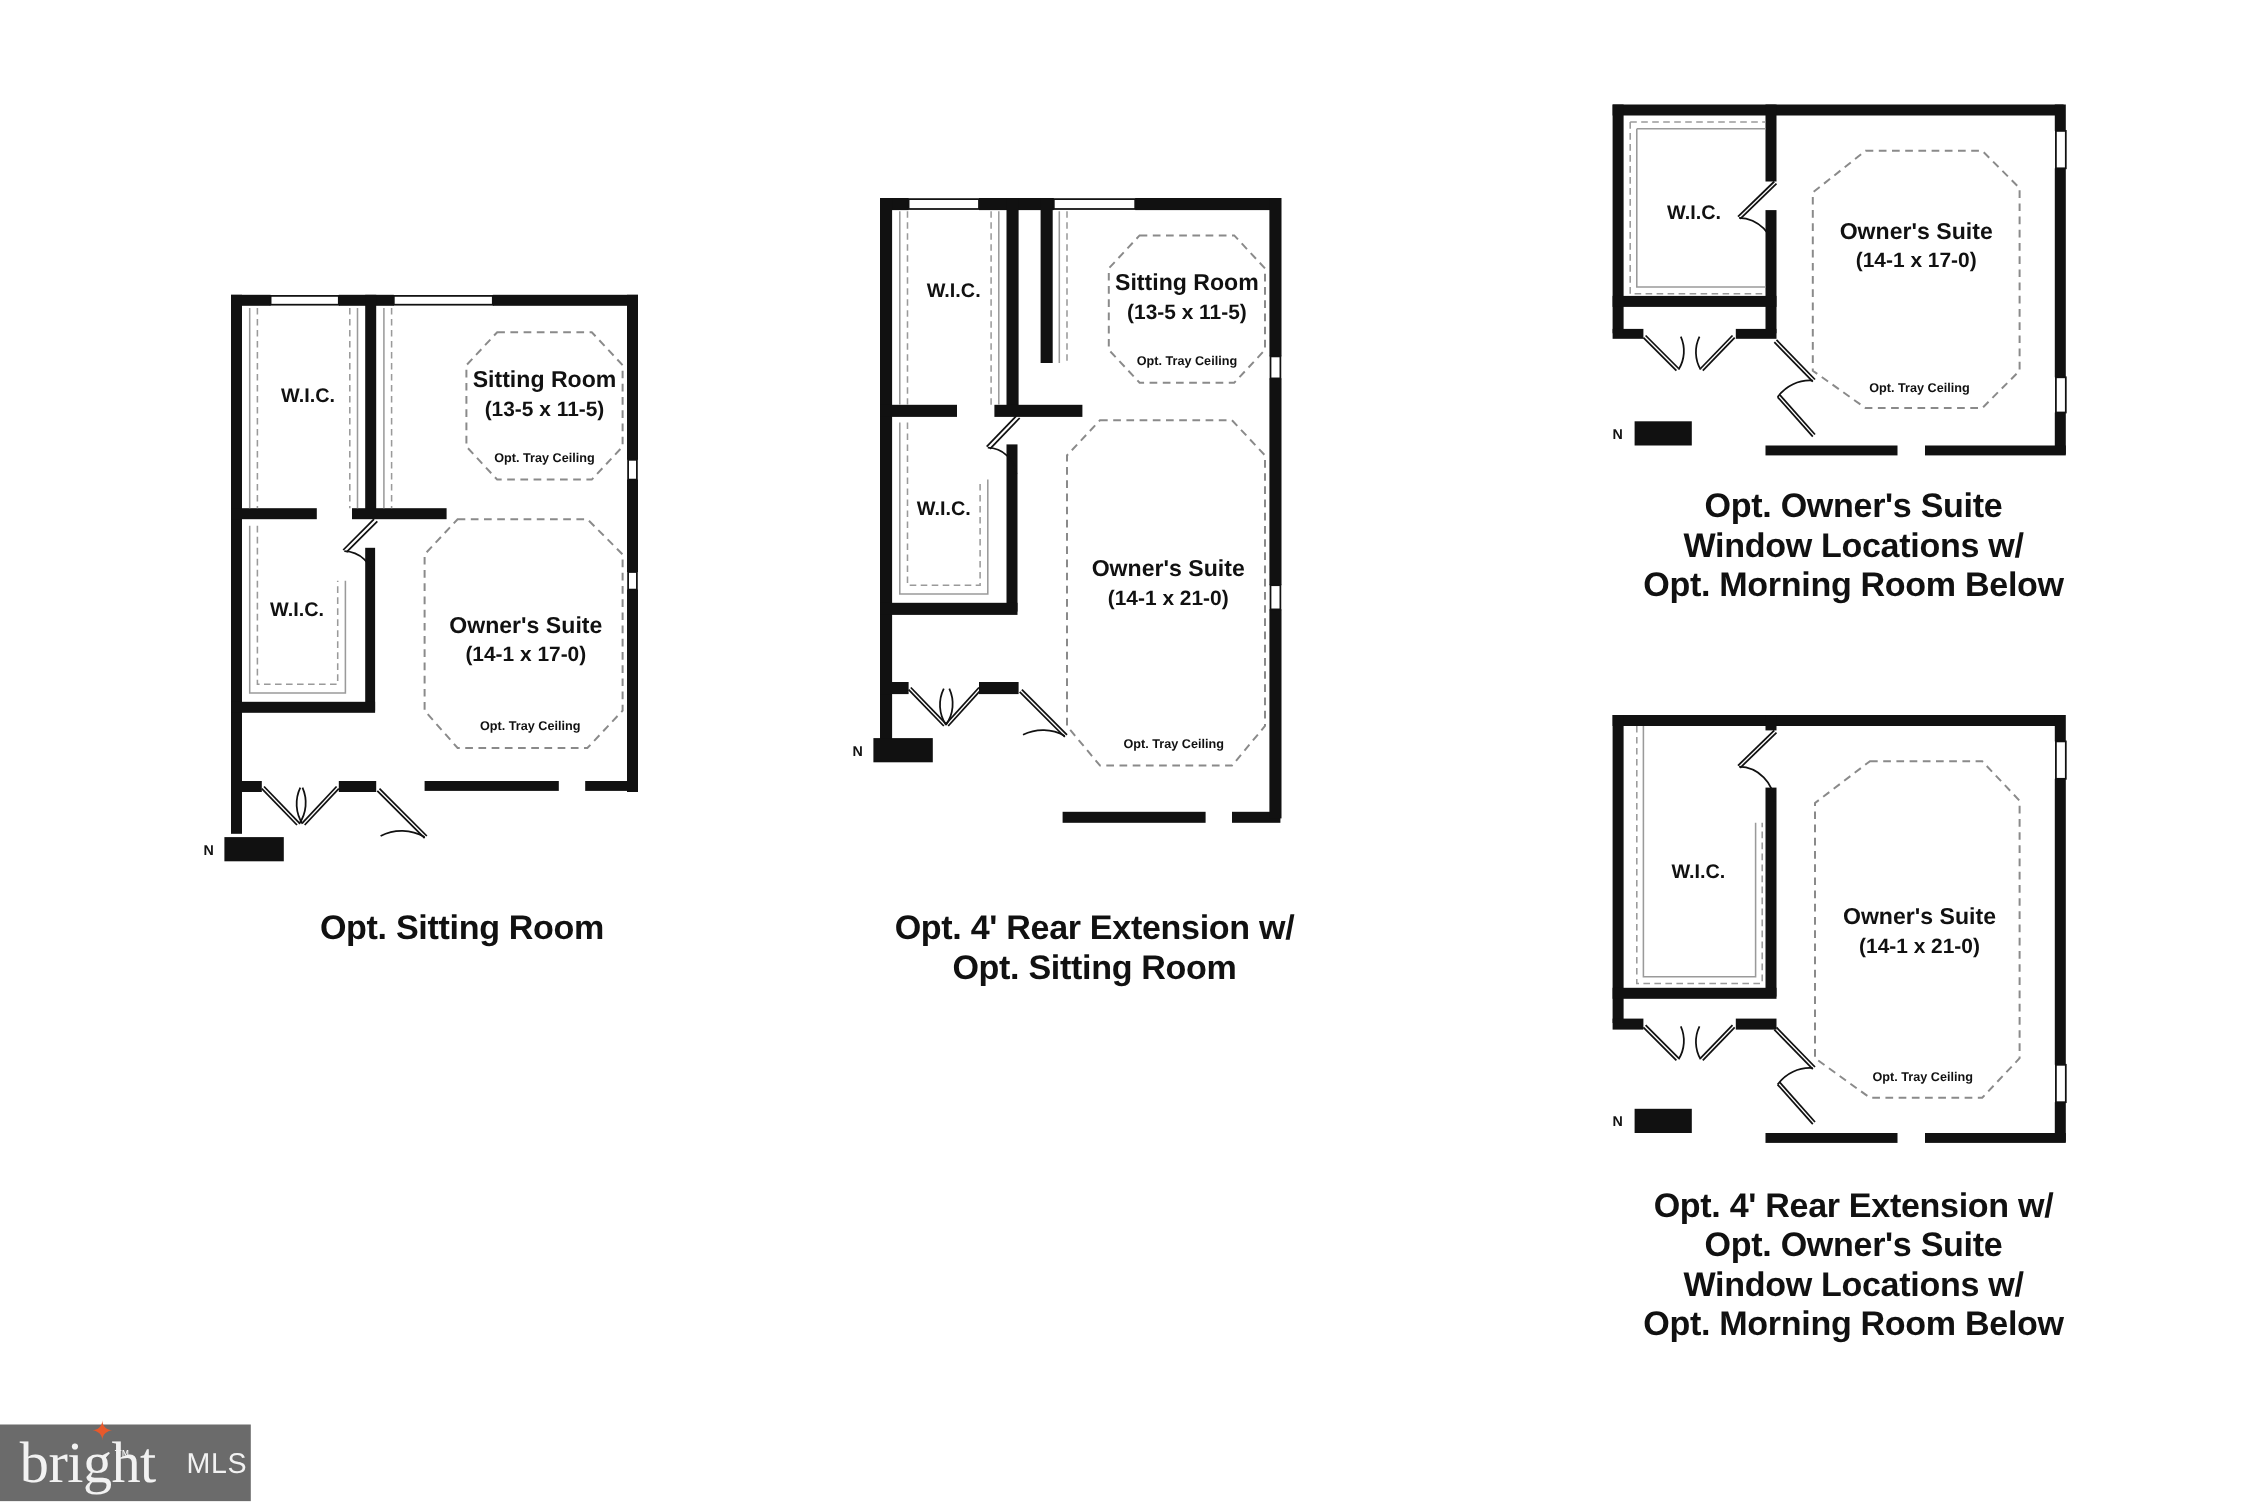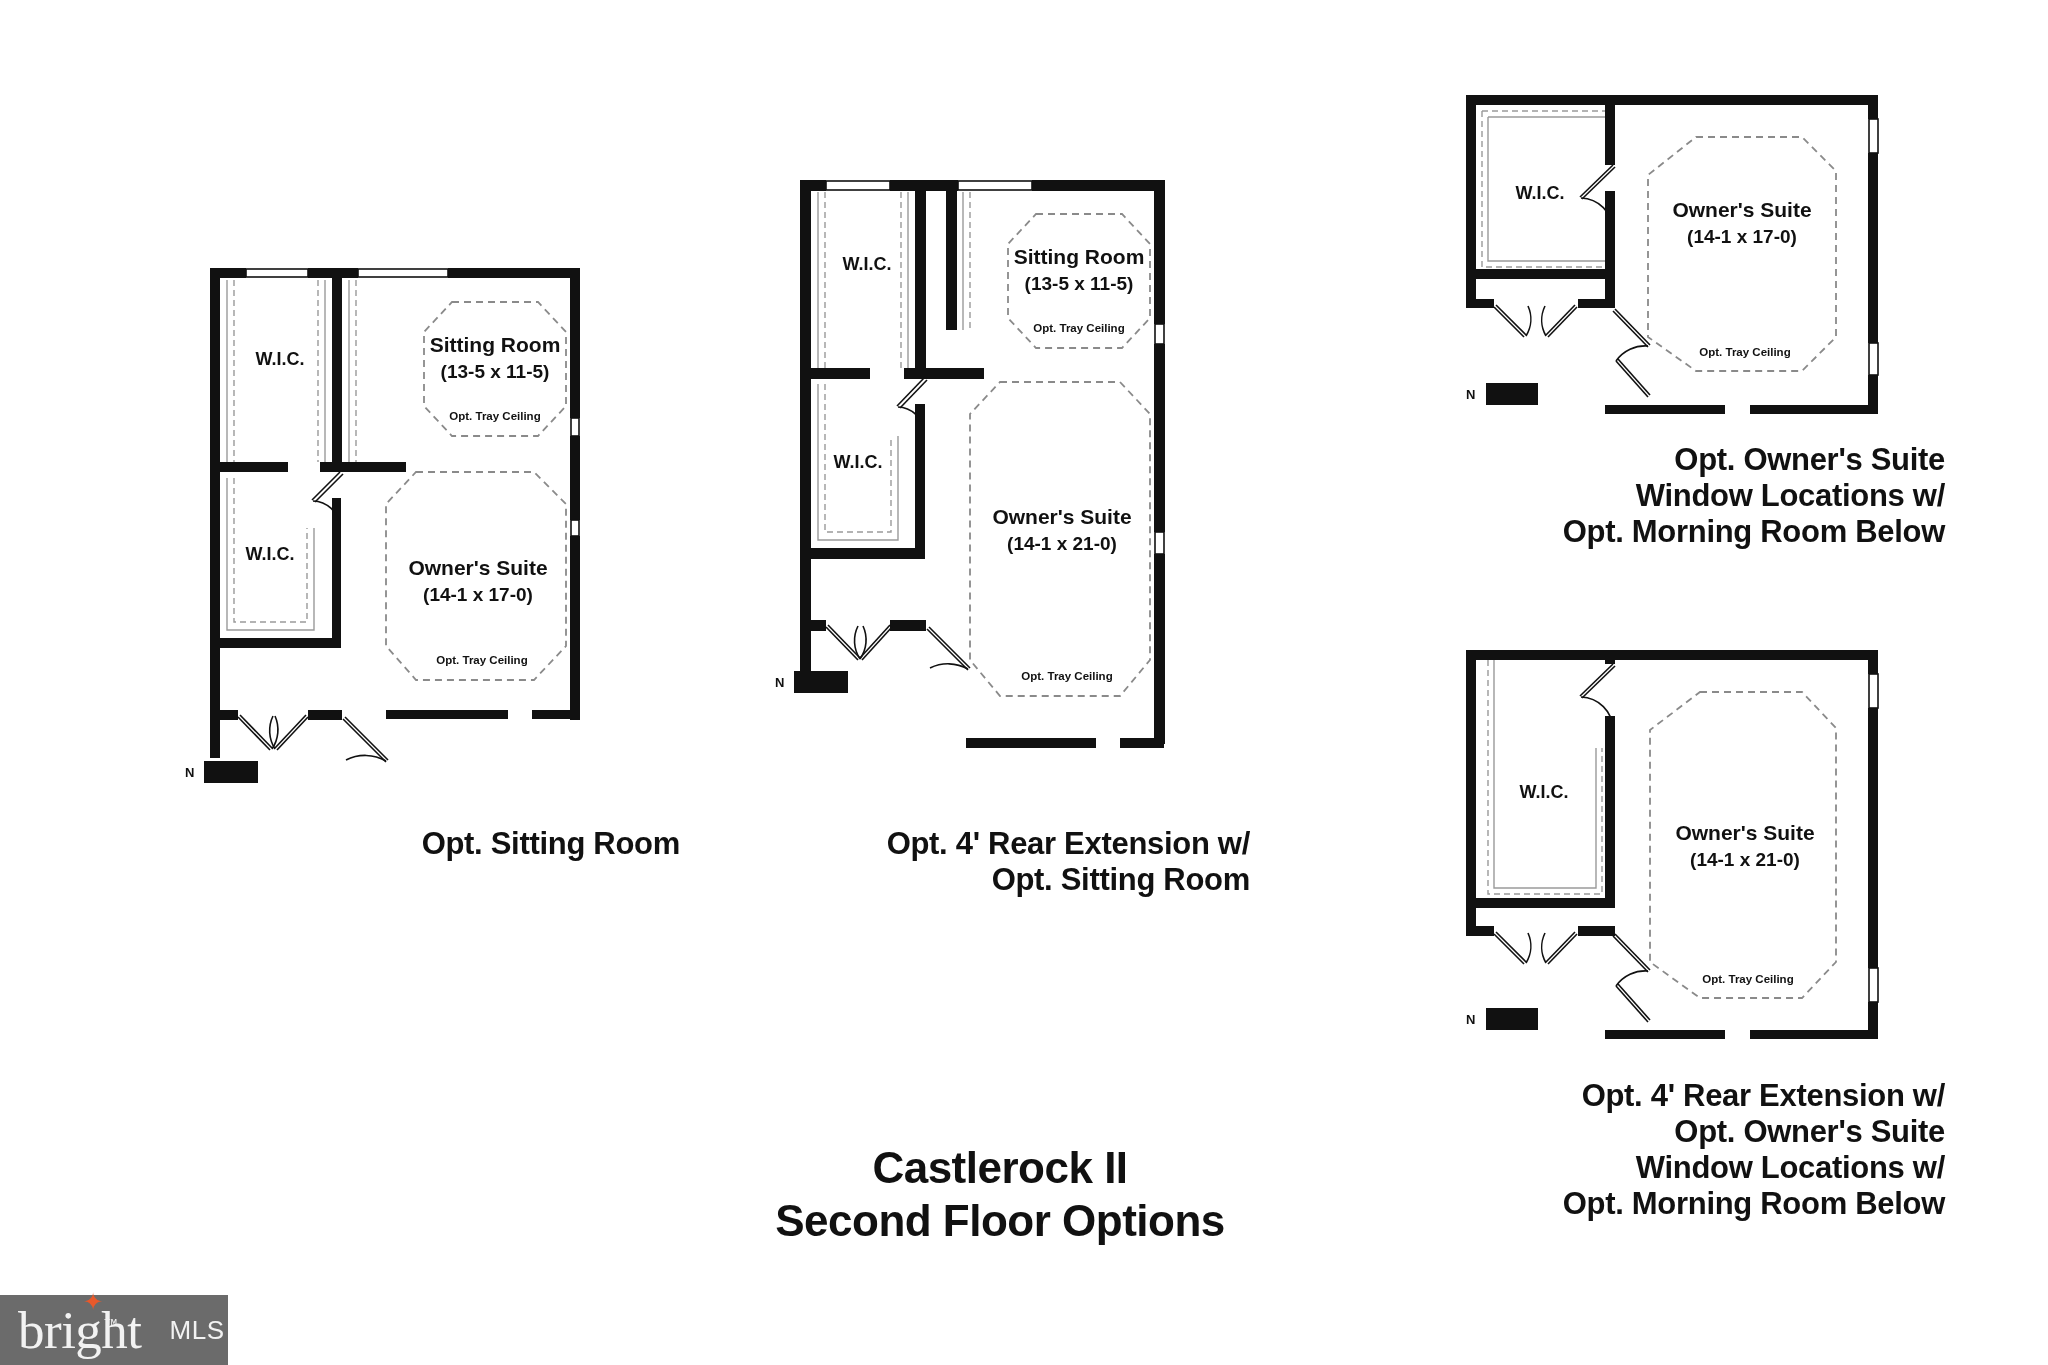--- a/index.html
+++ b/index.html
@@ -16,21 +16,21 @@
     font-family: "Liberation Sans", sans-serif;
     overflow: hidden;
   }
   .plan-block {
     position: absolute;
   }
   .plan-svg { display: block; }
 
   .caption {
     position: absolute;
-    text-align: right;
+    text-align: center;
     font-family: "Liberation Sans", sans-serif;
     font-weight: bold;
     color: #111111;
     line-height: 1.16;
     letter-spacing: -0.3px;
     white-space: pre-line;
   }
   .caption-1 { left: 160px;  top: 826px;  width: 520px; font-size: 31px; }
   .caption-2 { left: 740px;  top: 826px;  width: 510px; font-size: 31px; }
   .caption-3 { left: 1425px; top: 442px;  width: 520px; font-size: 31px; }
@@ -462,22 +462,20 @@
       <text class="room-dim" x="295" y="236" font-size="19" text-anchor="middle">(14-1 x 21-0)</text>
       <text class="tray" x="298" y="353" font-size="11.5" text-anchor="middle">Opt. Tray Ceiling</text>
     </svg>
   </div>
 
   <div class="caption caption-4">Opt. 4' Rear Extension w/
 Opt. Owner's Suite
 Window Locations w/
 Opt. Morning Room Below</div>
 
-  <div id="main-title">Castlerock II
-Second Floor Options</div>
 
   <div id="watermark">
     <div id="wm-bright">bright</div>
     <div id="wm-star">✦</div>
     <div id="wm-tm">TM</div>
     <div id="wm-mls">MLS</div>
   </div>
 
 </div>
 

